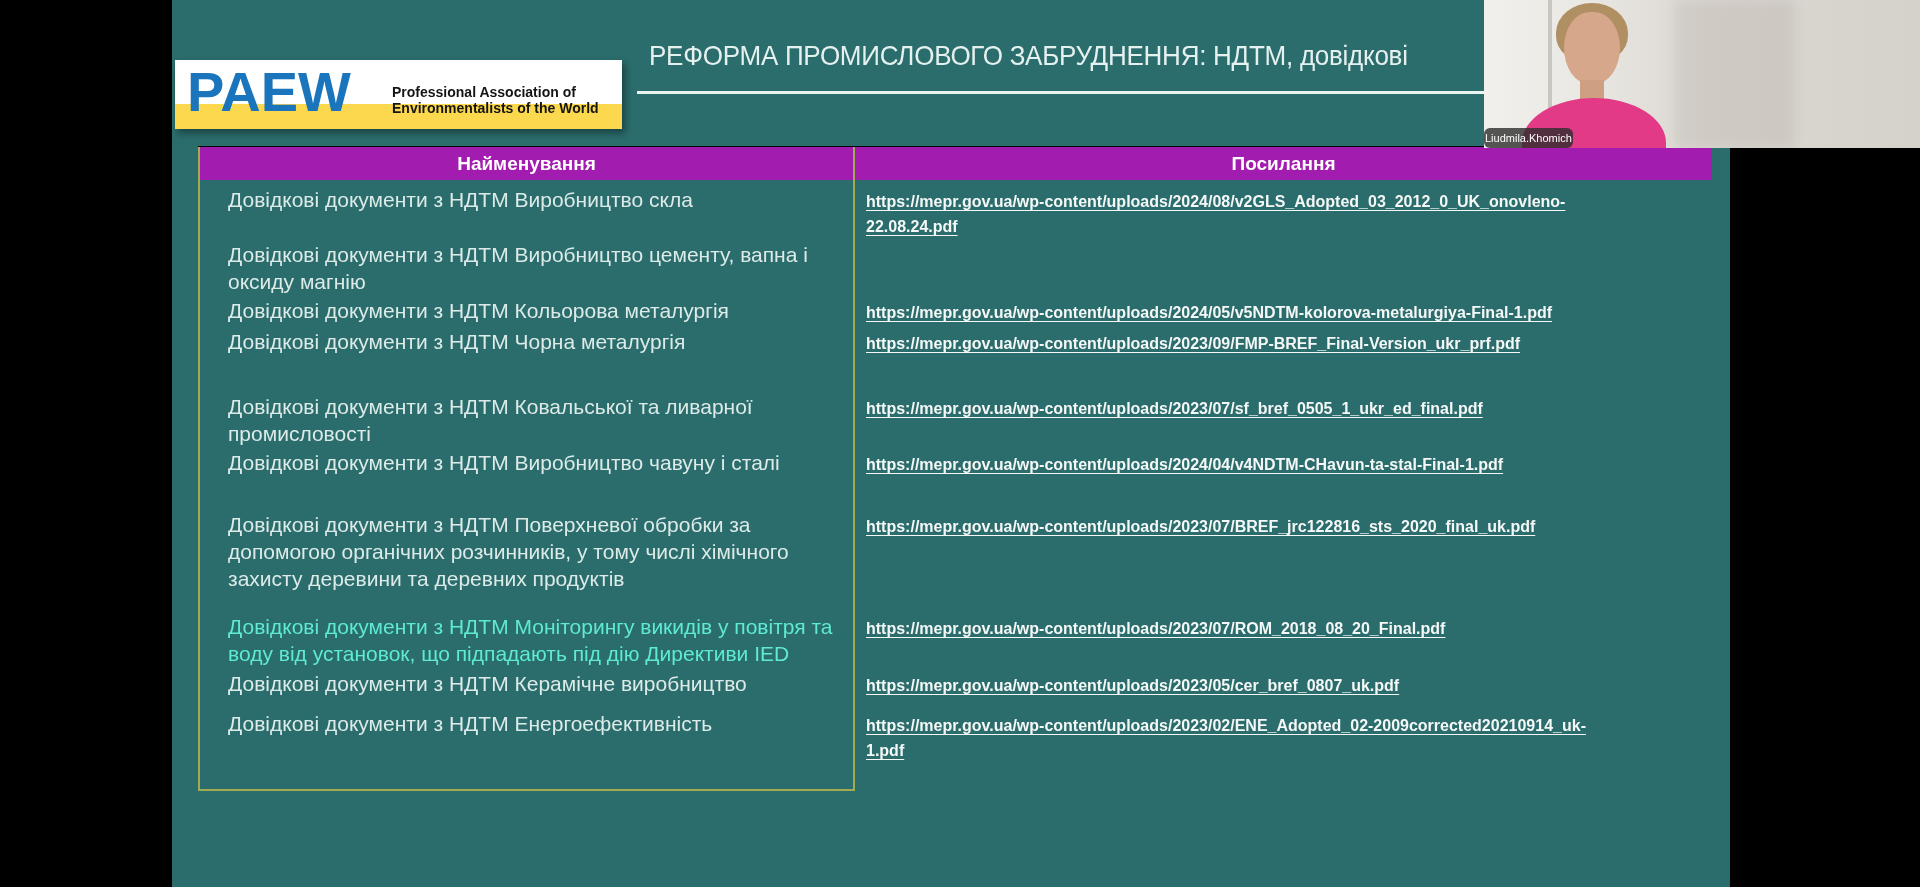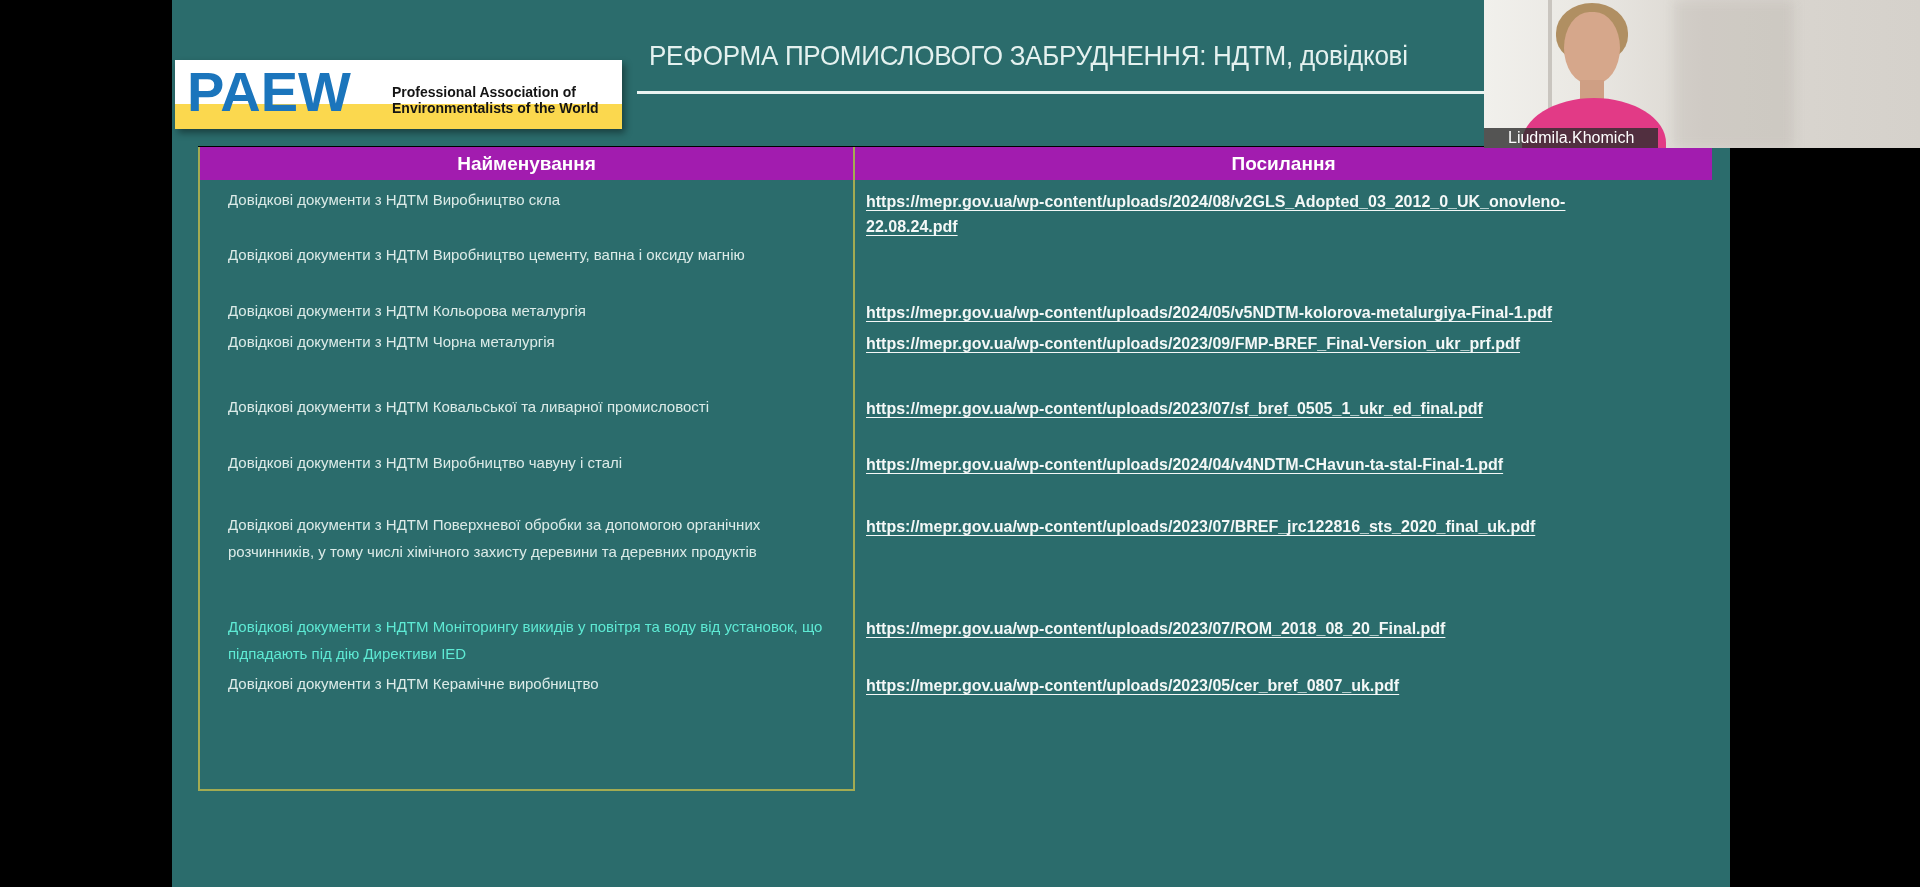--- a/index.html
+++ b/index.html
@@ -30,42 +30,42 @@
   .rtable{position:absolute;left:26px;top:146px;width:1514px;}
   .thead{display:flex;height:33px;background:#a21caf;border-top:1px solid #000000;}
   .th{color:#ffffff;font-weight:700;font-size:19px;display:flex;align-items:center;justify-content:center;}
   .th-name{width:657px;}
   .th-link{flex:1;}
   .tbody{position:relative;padding-top:4px;}
   .leftbox{position:absolute;left:0;top:-33px;width:657px;height:644px;box-sizing:border-box;
     border:2px solid #a3ab52;border-top:none;pointer-events:none;}
   .trow{display:flex;align-items:flex-start;}
   .cname{width:657px;box-sizing:border-box;padding:2px 18px 0 30px;}
-  .ntext{display:inline-block;max-width:612px;font-size:15px;line-height:27px;color:#dcebe8;}
+  .ntext{display:inline-block;max-width:612px;font-size:21px;line-height:27px;color:#dcebe8;}
   .curl{flex:1;box-sizing:border-box;padding:5px 10px 0 11px;}
   .url{color:#f4f8f7;font-size:16px;font-weight:700;line-height:25px;cursor:pointer;text-decoration:none;}
   .uline{display:block;text-decoration:underline;text-decoration-thickness:1px;text-underline-offset:3px;}
   .uline:empty{display:none;}
   .hl .ntext{color:#5eead4;}
   .r1{min-height:52px}.r2{min-height:56px}.r3{min-height:31px}.r4{min-height:65px}.r5{min-height:56px}
   .r6{min-height:62px}.r7{min-height:102px}.r8{min-height:57px}.r9{min-height:40px}.r10{min-height:80px}
 
   
   .webcam{position:absolute;left:1484px;top:0;width:436px;height:148px;overflow:hidden;z-index:6;
     background:linear-gradient(90deg,#f1f0ec 0px,#eae8e3 100px,#dbd7d1 220px,#d5d1cb 436px);}
   .wall-line{position:absolute;left:64px;top:0;width:4px;height:100%;background:#c9c5bf;}
   .wall-shadow{position:absolute;left:190px;top:0;width:120px;height:100%;background:rgba(120,115,108,.12);
     filter:blur(6px);}
   .hair{position:absolute;left:72px;top:3px;width:72px;height:60px;border-radius:50% 50% 45% 45%;background:#b08f62;}
   .face{position:absolute;left:80px;top:12px;width:56px;height:72px;border-radius:50%/55%;background:#d6a78b;}
   .neck{position:absolute;left:96px;top:80px;width:24px;height:22px;background:#cf9f84;}
   .torso{position:absolute;left:38px;top:98px;width:144px;height:52px;
     border-radius:55% 55% 0 0/95% 95% 0 0;background:#e23a86;}
   .wc-label{position:absolute;left:0;bottom:0;background:rgba(45,45,45,.8);color:#ffffff;
-    font-size:16px;line-height:14px;padding:3px 24px;}
+    font-size:11px;line-height:14px;padding:3px 1px;border-radius:6px;}
 </style>
 </head>
 <body>
 
 <div class="stage">
 
   <div class="slide">
 
     <div class="slide-title">РЕФОРМА ПРОМИСЛОВОГО ЗАБРУДНЕННЯ: НДТМ, довідкові</div>
     <div class="title-underline"></div>
@@ -157,20 +157,29 @@
 
         <div class="trow r9">
           <div class="cname"><span class="ntext">Довідкові документи з НДТМ Керамічне виробництво</span></div>
           <div class="curl">
             <a class="url">
               <span class="uline">https://mepr.gov.ua/wp-content/uploads/2023/05/cer_bref_0807_uk.pdf</span>
             </a>
           </div>
         </div>
 
+        <div class="trow r10">
+          <div class="cname"><span class="ntext">Довідкові документи з НДТМ Енергоефективність</span></div>
+          <div class="curl">
+            <a class="url">
+              <span class="uline">https://mepr.gov.ua/wp-content/uploads/2023/02/ENE_Adopted_02-2009corrected20210914_uk-</span>
+              <span class="uline">1.pdf</span>
+            </a>
+          </div>
+        </div>
 
       </div>
     </div>
   </div>
 
   <div class="bar bar-left"></div>
   <div class="bar bar-right"></div>
 
   <div class="webcam">
     <div class="wall-line"></div>

